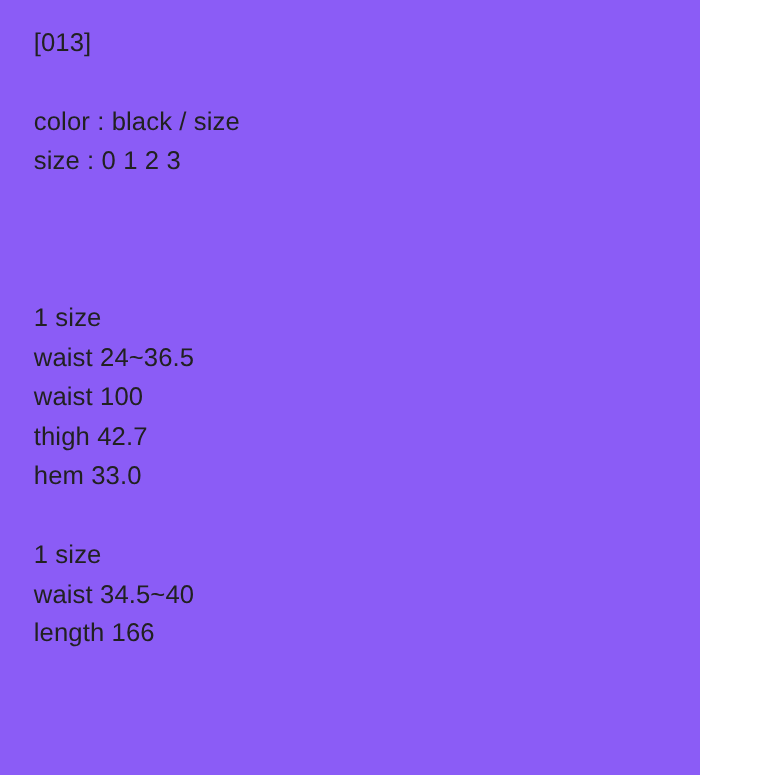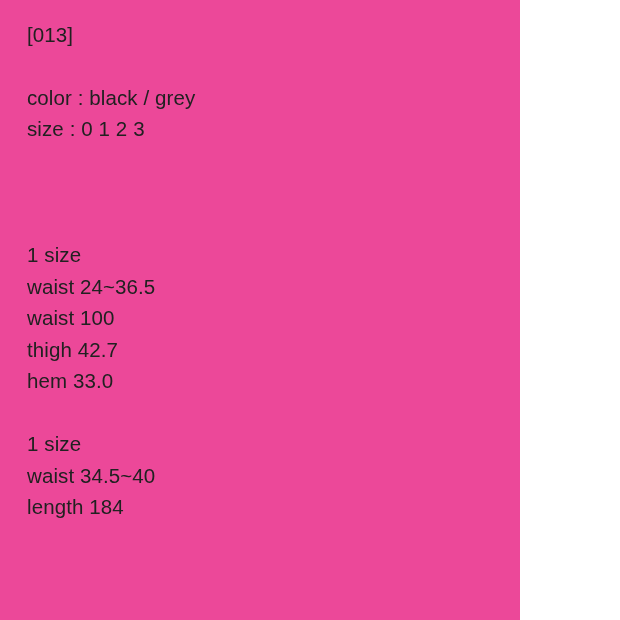--- a/index.html
+++ b/index.html
@@ -2,23 +2,23 @@
 <html><head>
 <meta charset="utf-8">
 <style>
   html, body {
     margin: 0;
     padding: 0;
     background: #ffffff;
   }
   .page {
     position: relative;
-    width: 520px;
+    width: 560px;
     height: 620px;
-    background: #ec4899;
+    background: #8b5cf6;
     overflow: hidden;
     font-family: "Liberation Sans", "DejaVu Sans", sans-serif;
   }
   .content {
     position: absolute;
     left: 27px;
     top: 19px;
     right: 40px;
     color: #212121;
     font-size: 20.5px;
@@ -44,38 +44,38 @@
 <body>
 
 <div class="page">
 
   <div class="content">
 
     <div class="line">[013]</div>
 
     <div class="line"></div>
 
-    <div class="line">color : black / grey</div>
+    <div class="line">color : black / size</div>
     <div class="line">size : 0 1 2 3</div>
 
     <div class="line"></div>
     <div class="line"></div>
 
 
     <div class="line"></div>
 
     <div class="line">1 size</div>
     <div class="line">waist 24~36.5</div>
     <div class="line">waist 100</div>
     <div class="line">thigh 42.7</div>
     <div class="line">hem 33.0</div>
 
     <div class="line"></div>
 
     <div class="line">1 size</div>
     <div class="line">waist 34.5~40</div>
-    <div class="line">length 184</div>
+    <div class="line">length 166</div>
 
   </div>
 
   <div class="scrollbar-thumb"></div>
 
 </div>
 
 </body></html>

